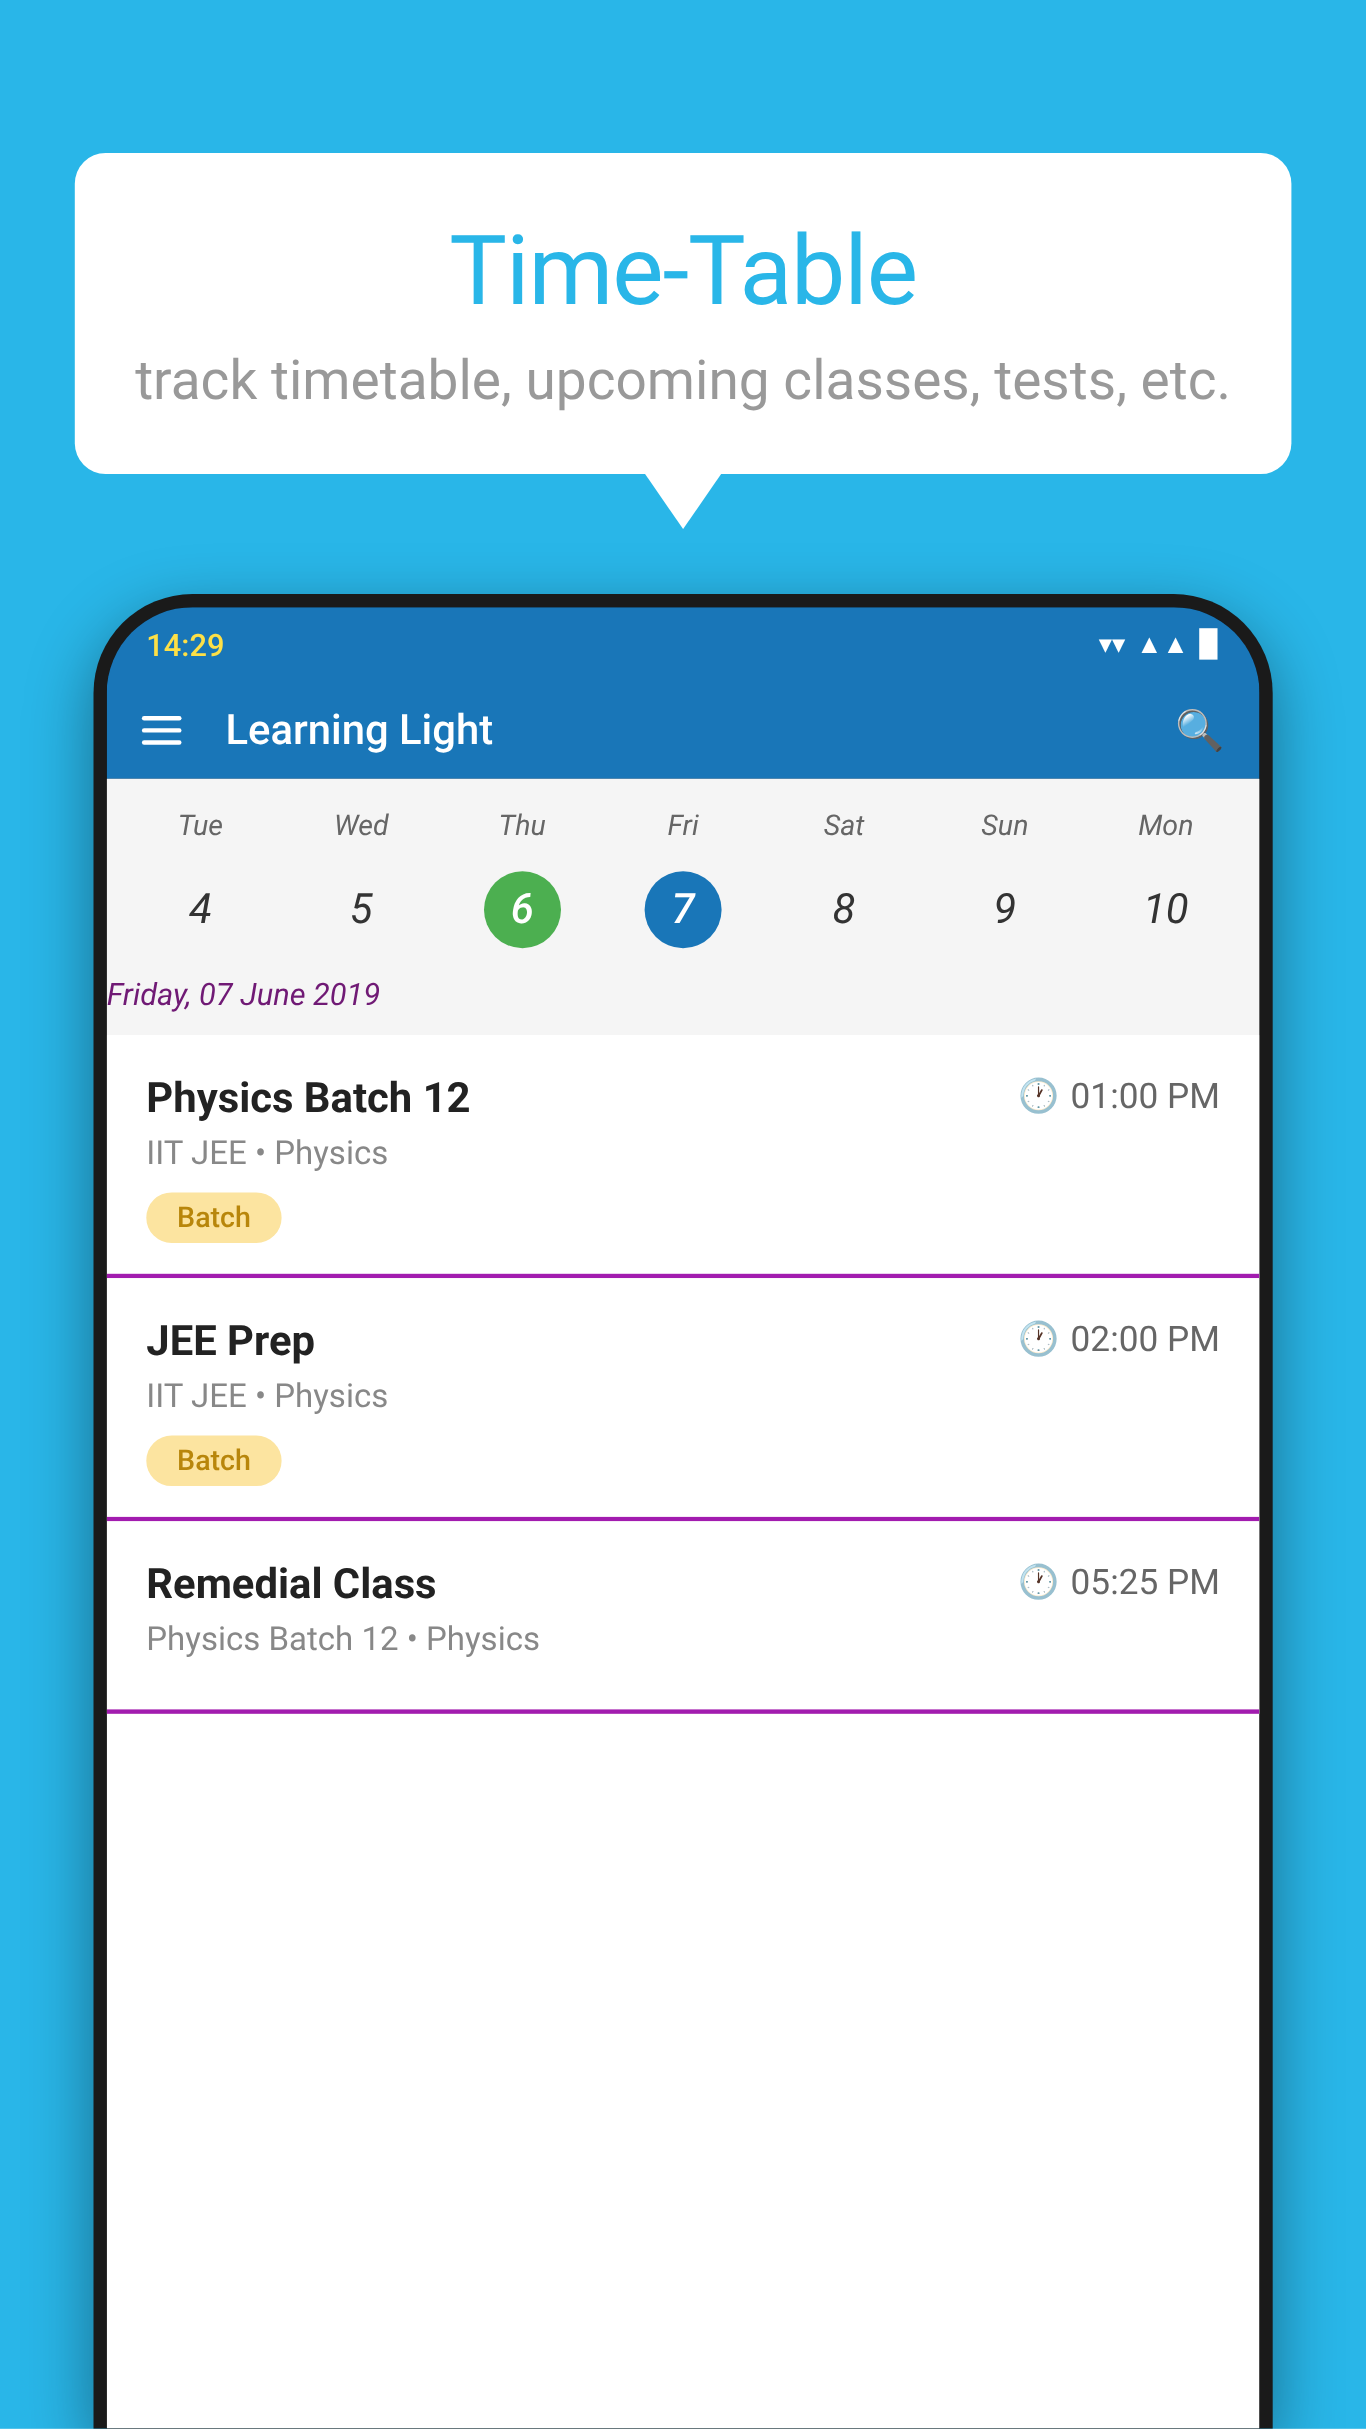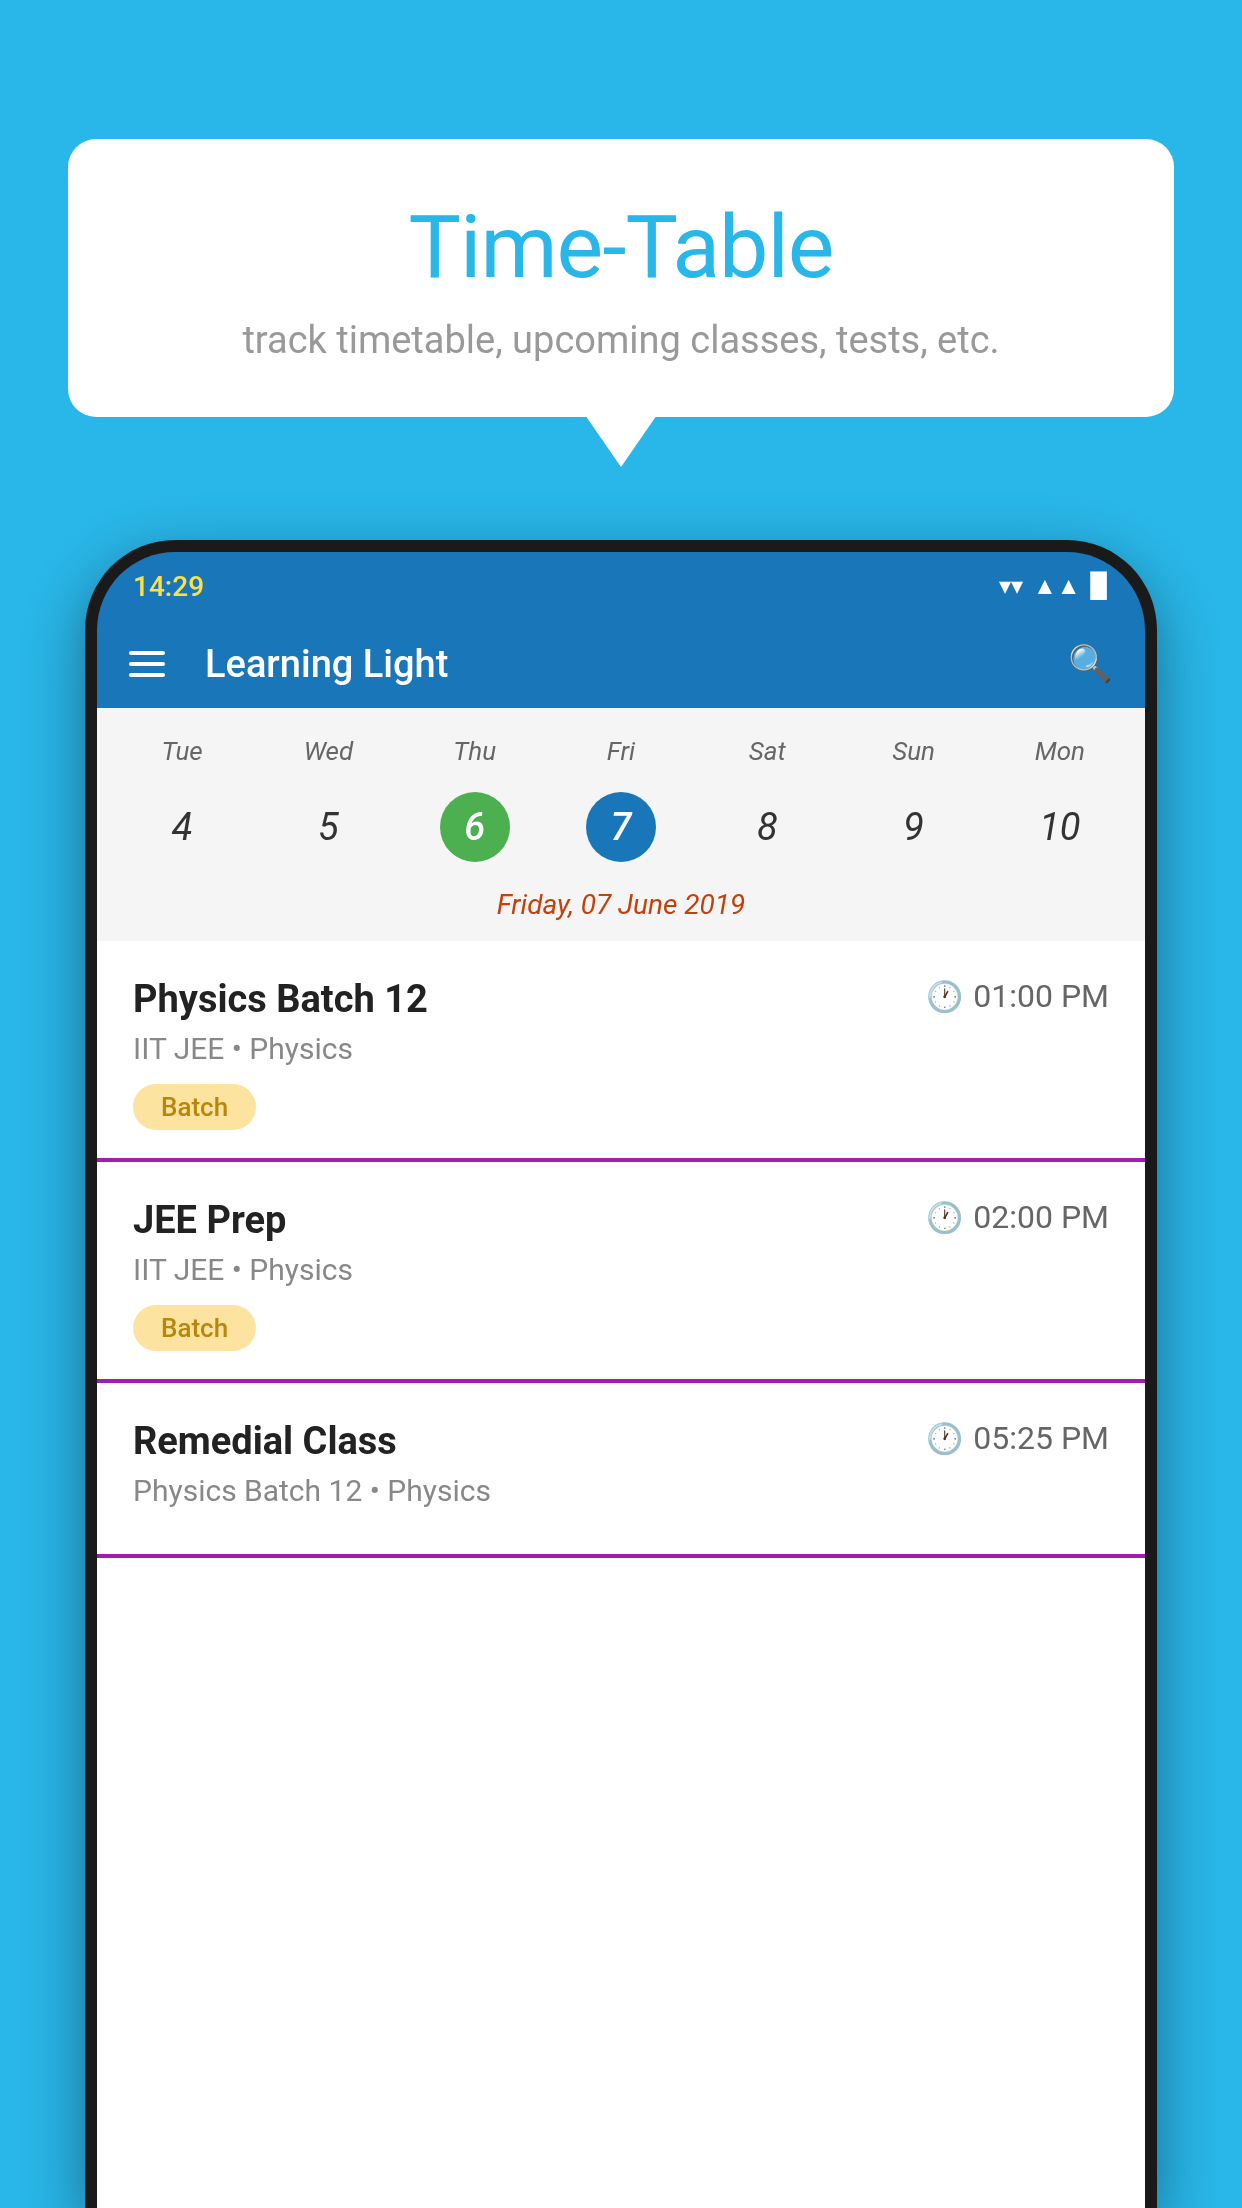--- a/index.html
+++ b/index.html
@@ -37,21 +37,21 @@
     }
     .tooltip-title {
       font-size: 88px;
       color: #29b6e8;
       font-weight: 400;
       letter-spacing: -1px;
       line-height: 1.1;
       margin-bottom: 22px;
     }
     .tooltip-subtitle {
-      font-size: 38px;
+      font-size: 50px;
       color: #999;
       font-weight: 400;
     }
 
     
     .phone-frame {
       position: absolute;
       top: 540px;
       left: 85px;
       right: 85px;
@@ -204,23 +204,22 @@
       color: white;
       font-weight: 500;
     }
     .date-number.selected {
       background: #1976b8;
       color: white;
       font-weight: 500;
     }
 
     .selected-date-label {
-      text-align: center;
       font-size: 28px;
-      color: #c2410c;
+      color: #701a75;
       padding: 16px 0 20px;
     }
 
     
     .cards-container {
       background: white;
     }
 
     .class-card {
       background: white;

